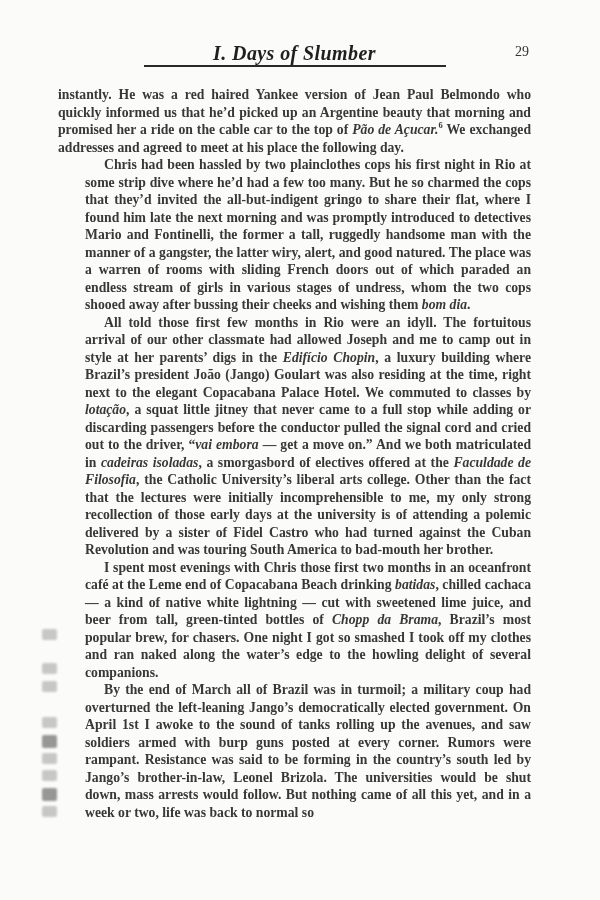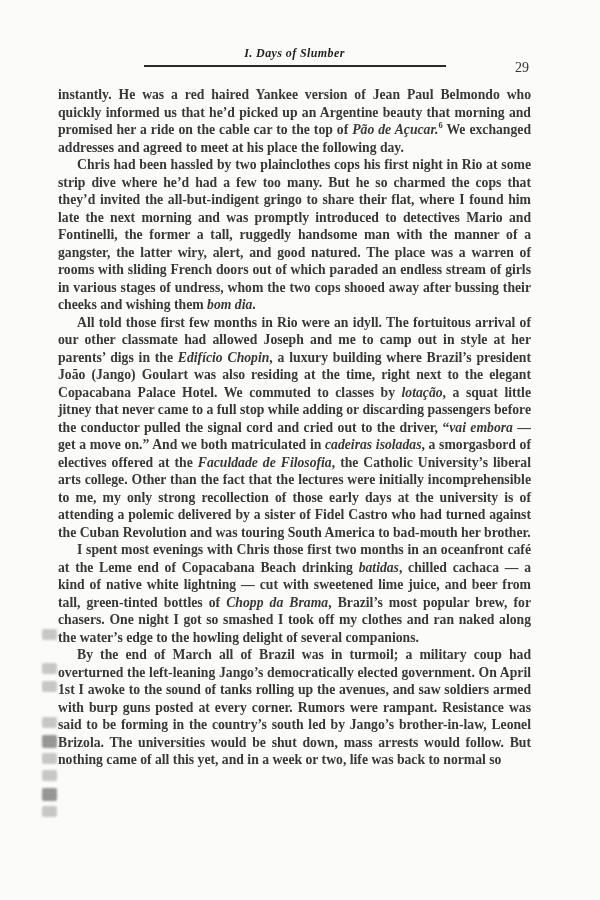--- a/index.html
+++ b/index.html
@@ -17,49 +17,48 @@
   
   .running-head {
     position: absolute;
     left: 58px; top: 44px;
     width: 473px;
   }
   .head-title {
     text-align: center;
     font-style: italic;
     font-weight: bold;
-    font-size: 12px;
+    font-size: 20px;
     line-height: 18px;
     letter-spacing: 0.4px;
     color: #1f1f1f;
   }
   .head-rule {
     width: 302px; height: 2px;
     margin: 3px auto 0 auto;
     background: #2a2a2a;
   }
   .page-number {
     position: absolute;
     top: 0; right: 2px;
     font-size: 14px;
     color: #333333;
-    margin-top: 16px;
   }
   
   .body-text {
     position: absolute;
     left: 58px; top: 86px;
     width: 473px;
     font-size: 13.7px;
     line-height: 17.5px;
     text-align: justify;
     color: #383838;
   }
   .body-text p { margin: 0; padding: 0; }
-  .body-text p.indent { text-indent: 19px; }
+  .body-text p.indent { text-indent: 19px; margin-left: 27px; }
   .body-text i { font-style: italic; }
   .body-text sup {
     font-size: 8.5px;
     line-height: 0;
     vertical-align: 6px;
   }
   
   .gutter {
     position: absolute;
     left: 42px; top: 0;

